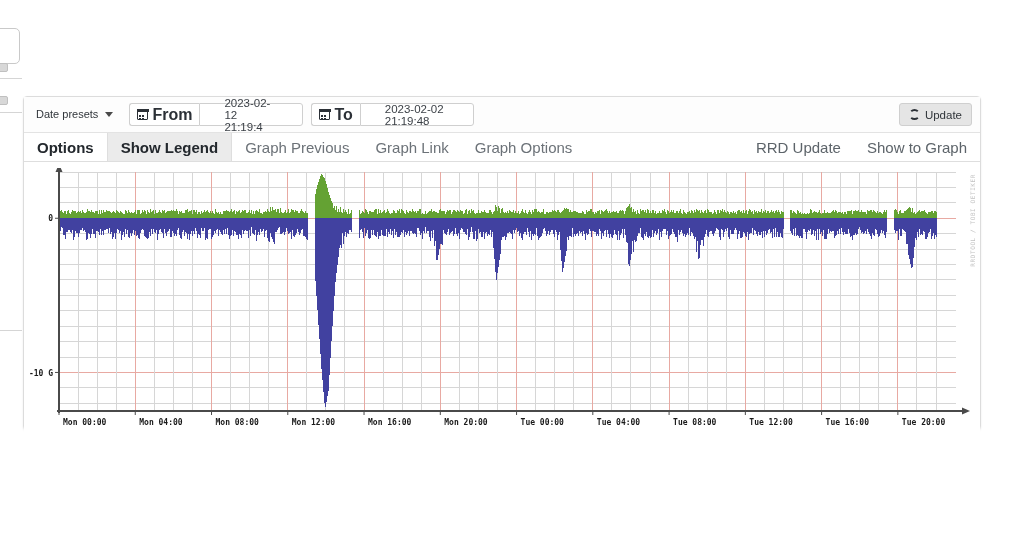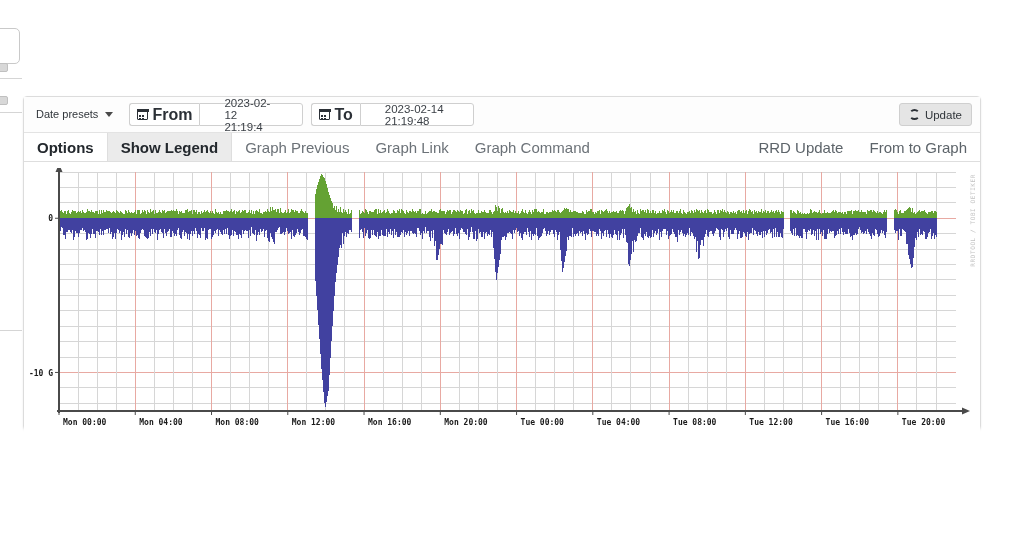--- a/index.html
+++ b/index.html
@@ -171,38 +171,38 @@
         <span>From</span>
       </div>
       <div class="fld from">2023-02-12 21:19:4</div>
     </div>
 
     <div class="grp">
       <div class="lbl">
         <span class="cal"></span>
         <span>To</span>
       </div>
-      <div class="fld to">2023-02-14 21:19:48</div>
+      <div class="fld to">2023-02-02 21:19:48</div>
     </div>
 
     <div class="update-btn">
       <span class="refresh"></span>
       <span>Update</span>
     </div>
   </div>
 
   <div class="tabs">
     <div class="tab bold">Options</div>
     <div class="tab active">Show Legend</div>
     <div class="tab">Graph Previous</div>
     <div class="tab">Graph Link</div>
-    <div class="tab">Graph Command</div>
+    <div class="tab">Graph Options</div>
     <div class="right">
       <div class="tab">RRD Update</div>
-      <div class="tab">From to Graph</div>
+      <div class="tab">Show to Graph</div>
     </div>
   </div>
 
   <div class="graphwrap">
     <div class="graph">
       <svg id="chart" width="956" height="266" viewBox="0 0 956 266">
           <line x1="35" x2="932" y1="235.29032258064515" y2="235.29032258064515" stroke="#d6d6d6" stroke-width="1" shape-rendering="crispEdges"></line>
           <line x1="35" x2="932" y1="219.8709677419355" y2="219.8709677419355" stroke="#d6d6d6" stroke-width="1" shape-rendering="crispEdges"></line>
           <line x1="35" x2="932" y1="204.4516129032258" y2="204.4516129032258" stroke="#e8a9a2" stroke-width="1" shape-rendering="crispEdges"></line>
           <line x1="35" x2="932" y1="189.03225806451613" y2="189.03225806451613" stroke="#d6d6d6" stroke-width="1" shape-rendering="crispEdges"></line>

